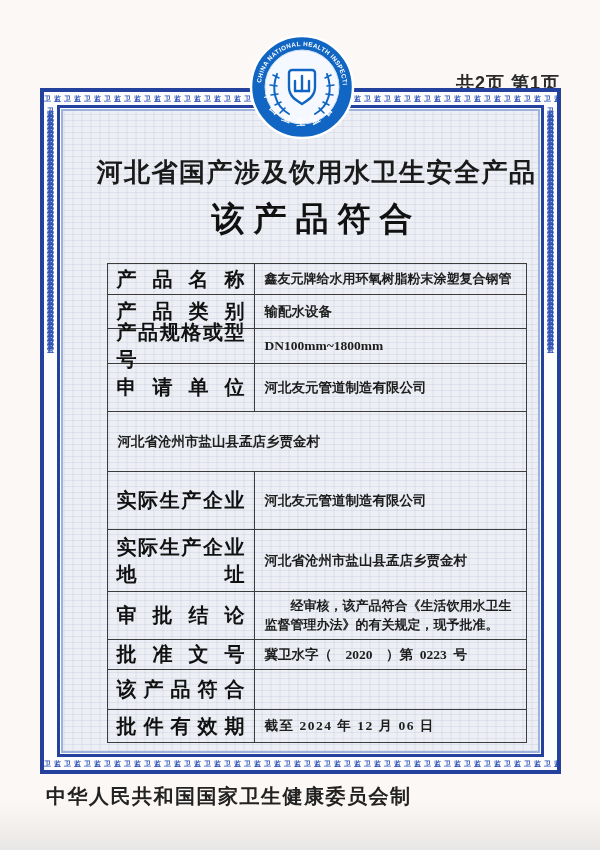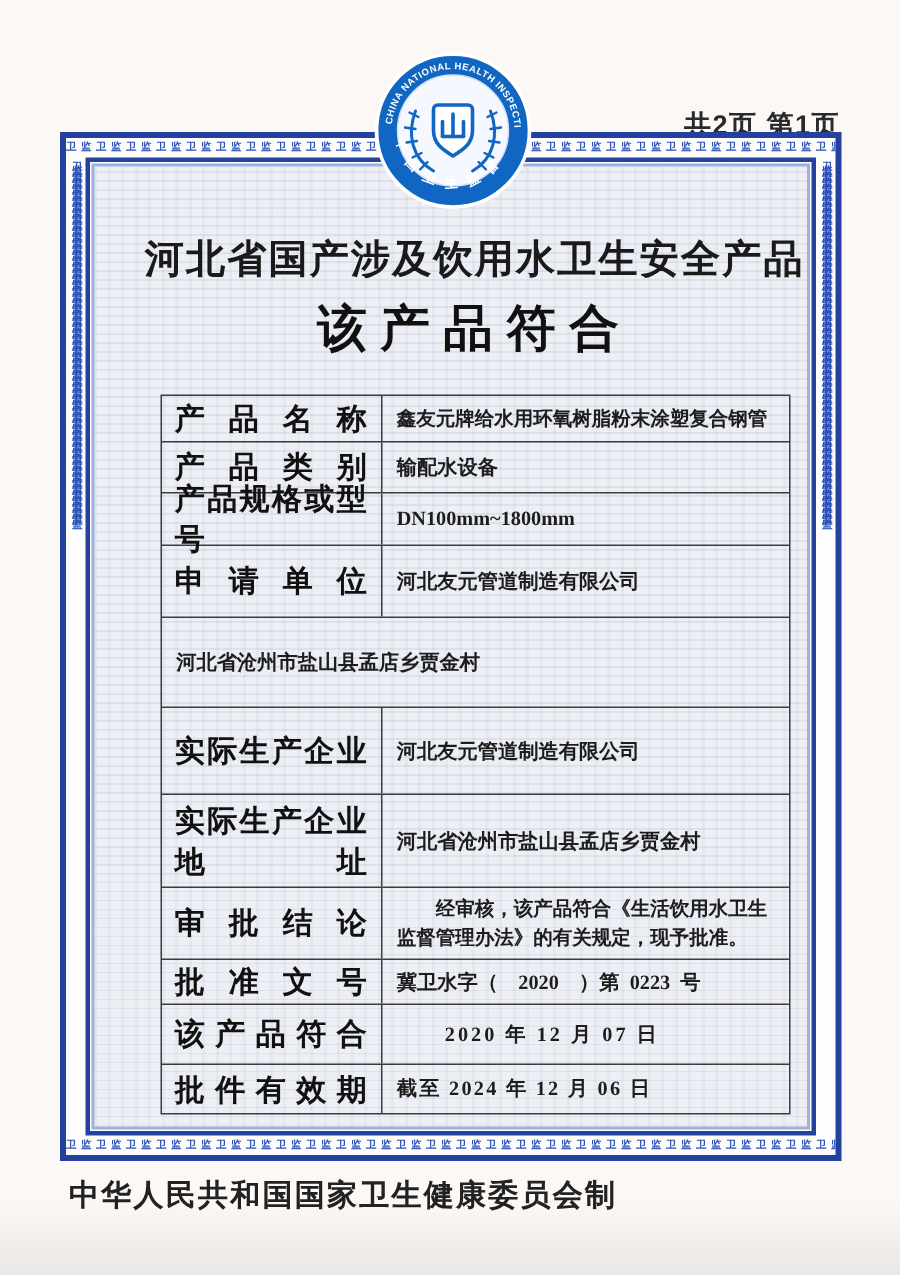--- a/index.html
+++ b/index.html
@@ -155,21 +155,20 @@
         <div class="t-row r9">
           <div class="t-label">
               <span>批准文号</span>
             </div>
           <div class="t-value">冀卫水字（    2020    ）第  0223  号</div>
         </div>
         <div class="t-row r10">
           <div class="t-label">
               <span>该产品符合</span>
             </div>
-          <div class="t-value">2020 年 12 月 07 日</div>
         </div>
         <div class="t-row r11">
           <div class="t-label">
               <span>批件有效期</span>
             </div>
           <div class="t-value">截至 2024 年 12 月 06 日</div>
         </div>
       </div>
 
     </div>

